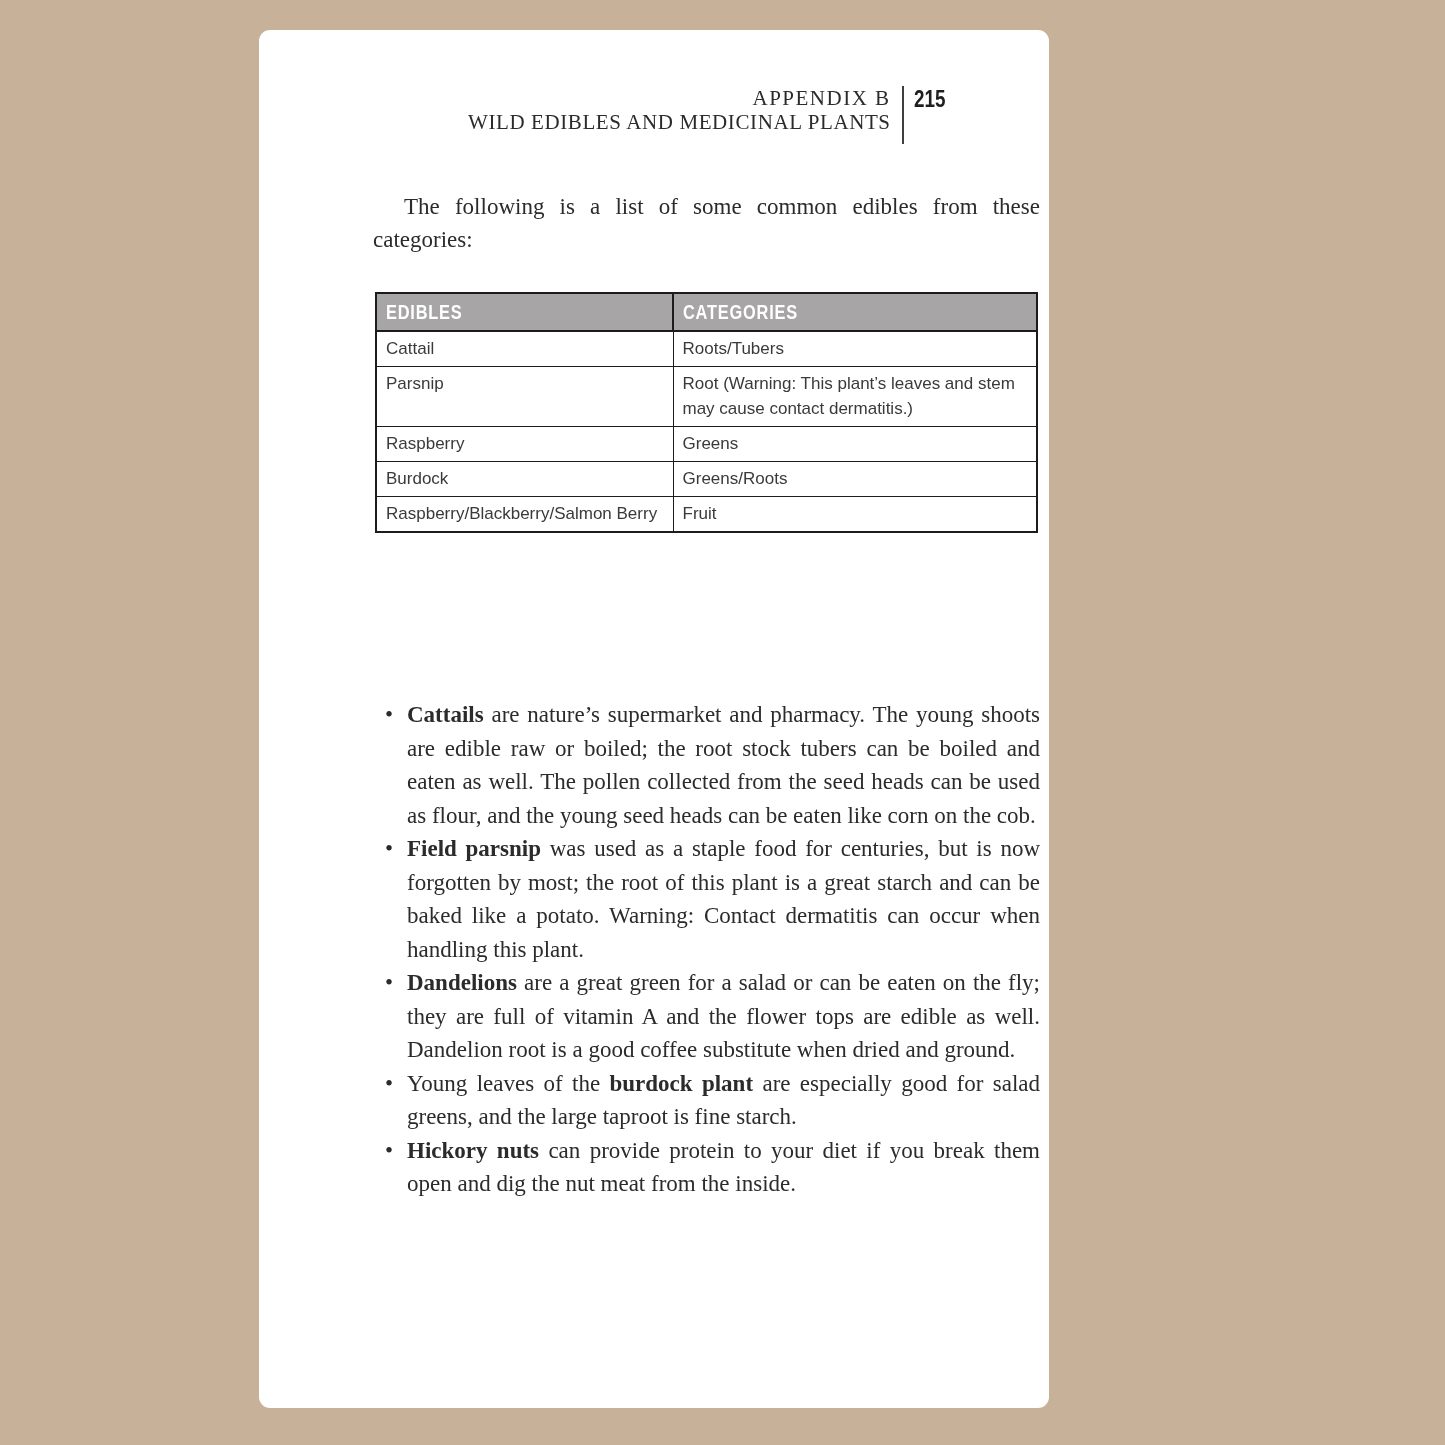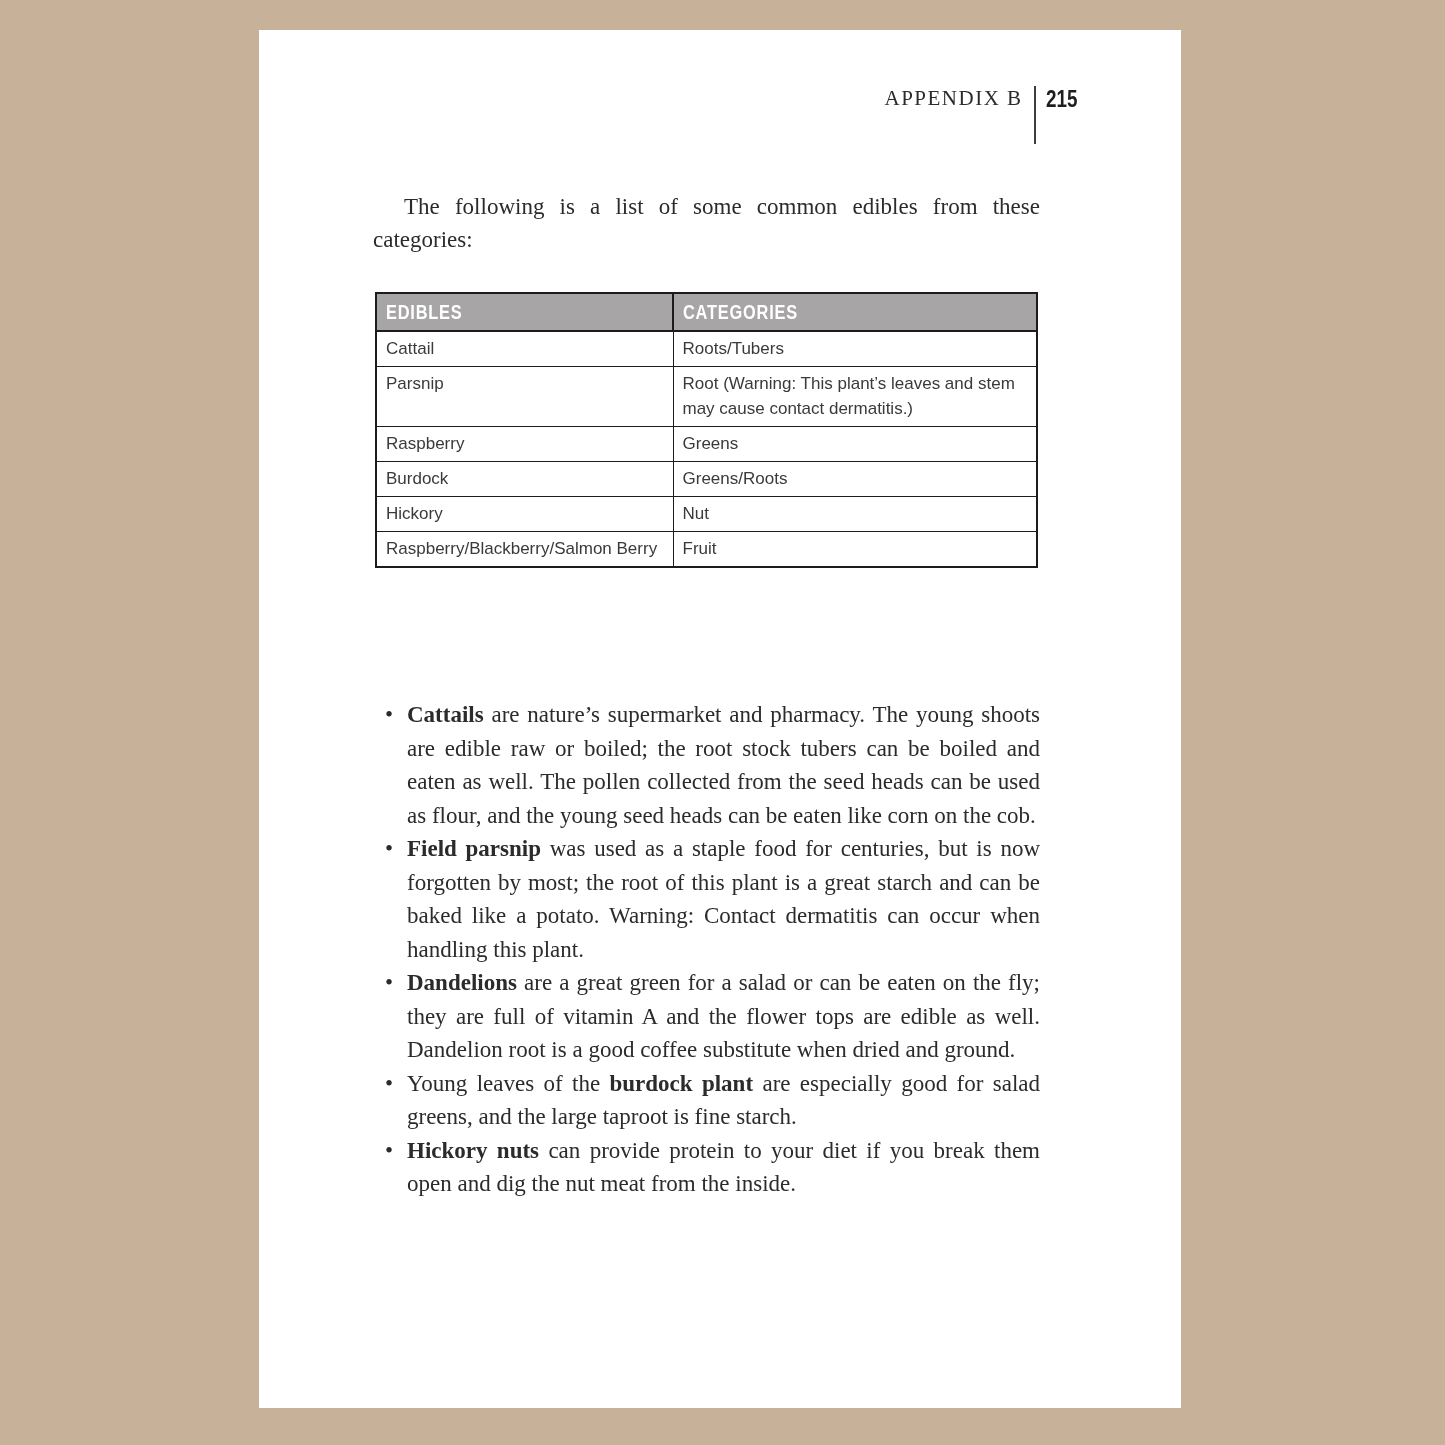--- a/index.html
+++ b/index.html
@@ -16,23 +16,24 @@
     width: 1445px;
     height: 1445px;
     background: var(--surround-background);
     position: relative;
     overflow: hidden;
   }
   .page {
     position: absolute;
     left: 259px;
     top: 30px;
-    width: 922px;
+    width: 790px;
     height: 1378px;
     background: var(--page-background);
+    border-radius: 11px;
   }
 
   
   .running-head {
     position: absolute;
     top: 56px;
     left: 0;
     right: 0;
     display: flex;
     justify-content: flex-end;
@@ -155,20 +156,21 @@
 </style>
 </head>
 <body>
 
 <div class="canvas">
   <div class="page">
 
     <header class="running-head">
       <div class="head-titles">
         <div class="appendix">APPENDIX B</div>
+        <div class="chapter">WILD EDIBLES AND MEDICINAL PLANTS</div>
       </div>
       <div class="head-divider"></div>
       <div class="folio">215</div>
     </header>
 
     <p class="intro">The following is a list of some common edibles from these categories:</p>
 
     <table class="edibles-table">
       <thead>
         <tr>
@@ -187,24 +189,20 @@
         </tr>
         <tr>
           <td class="col-edible">Raspberry</td>
           <td>Greens</td>
         </tr>
         <tr>
           <td class="col-edible">Burdock</td>
           <td>Greens/Roots</td>
         </tr>
         <tr>
-          <td class="col-edible">Hickory</td>
-          <td>Nut</td>
-        </tr>
-        <tr>
           <td class="col-edible">Raspberry/Blackberry/Salmon Berry</td>
           <td>Fruit</td>
         </tr>
       </tbody>
     </table>
 
     <ul class="notes">
       <li>
         <span class="marker">•</span><span class="b">Cattails</span><span> are nature’s supermarket and pharmacy. The young shoots are edible raw or boiled; the root stock tubers can be boiled and eaten as well. The pollen collected from the seed heads can be used as flour, and the young seed heads can be eaten like corn on the cob.</span>
       </li>

